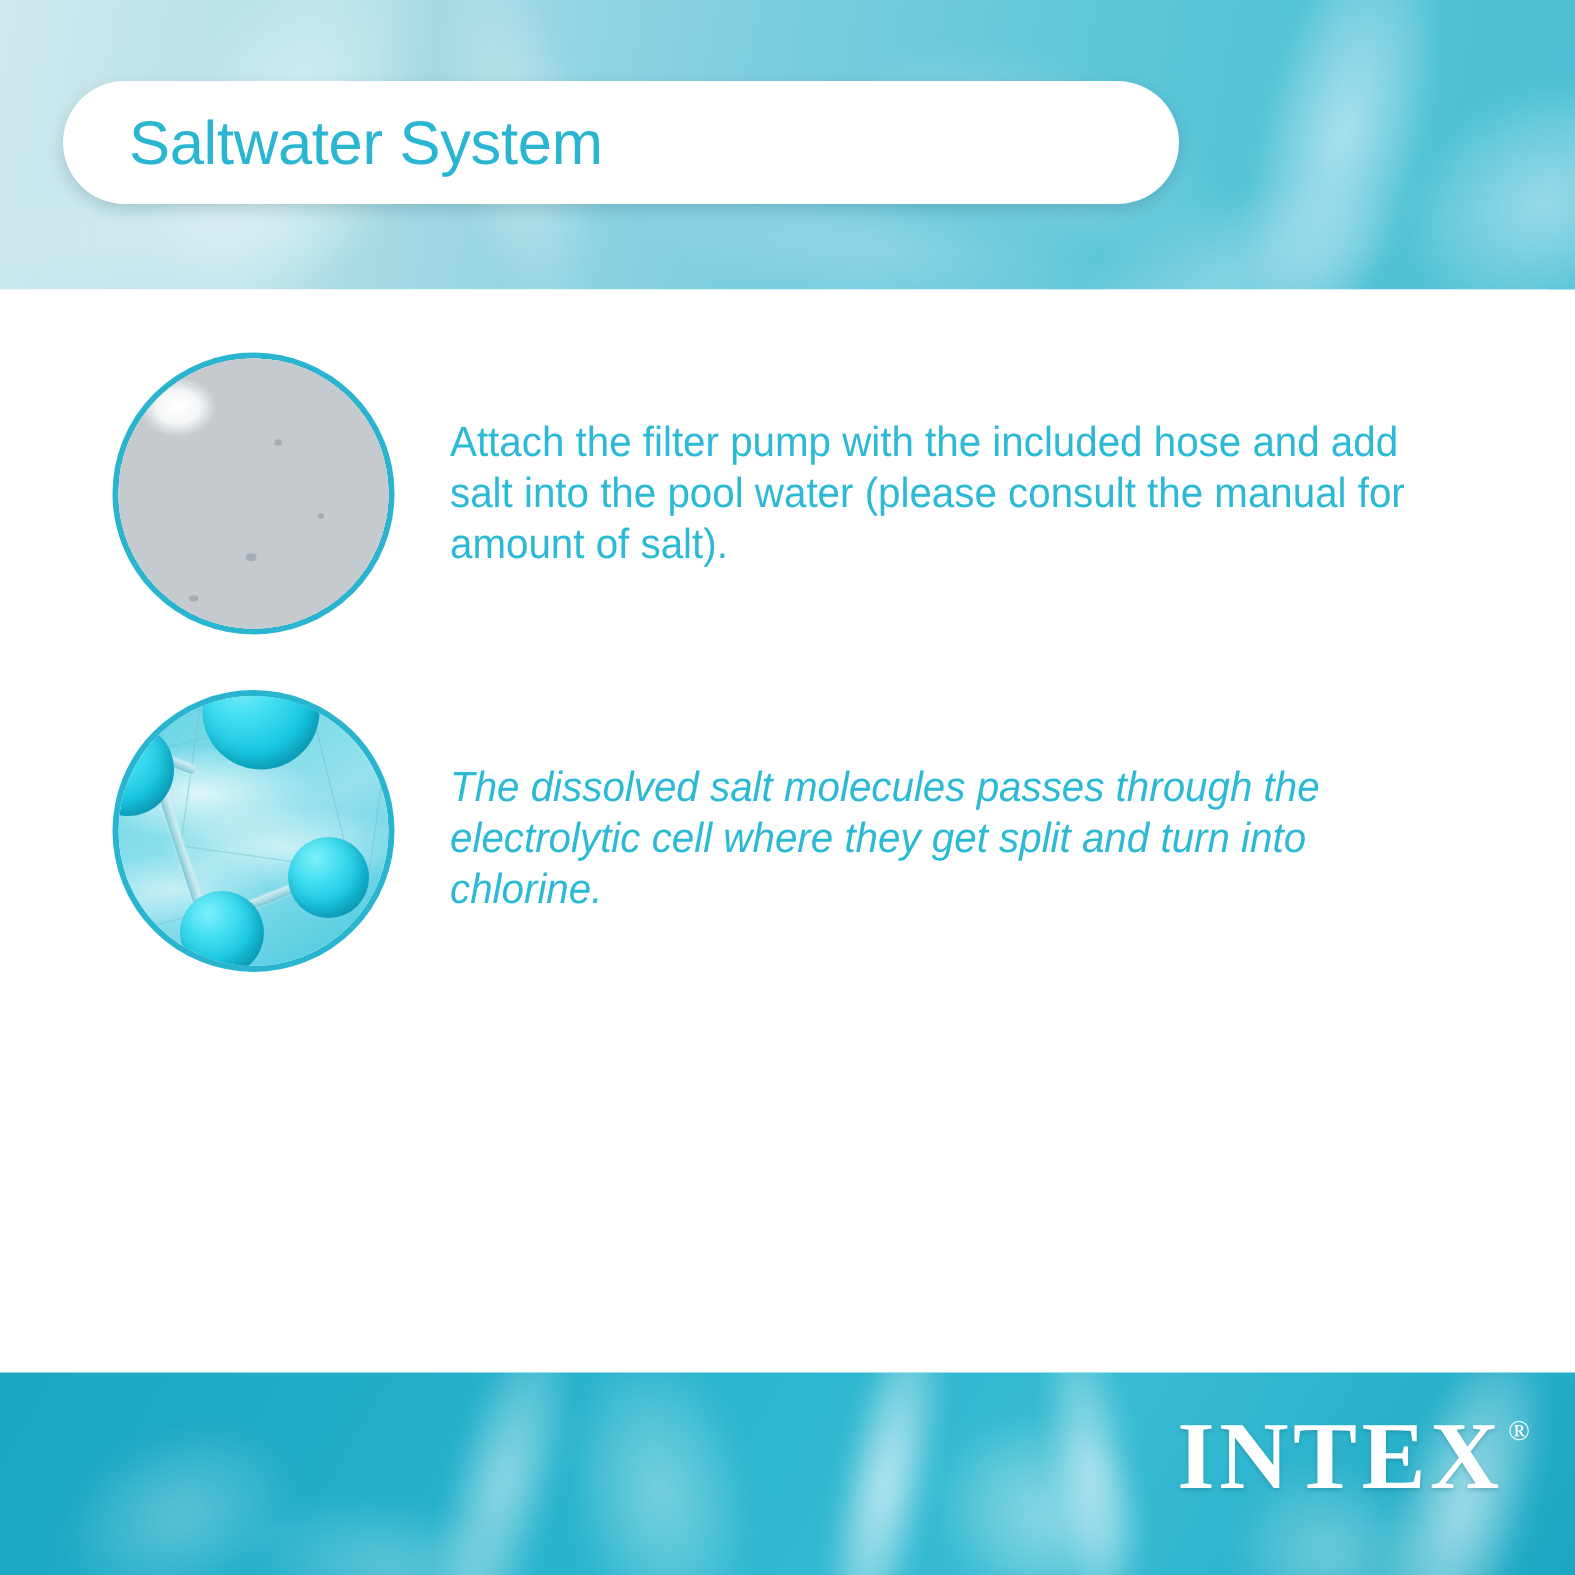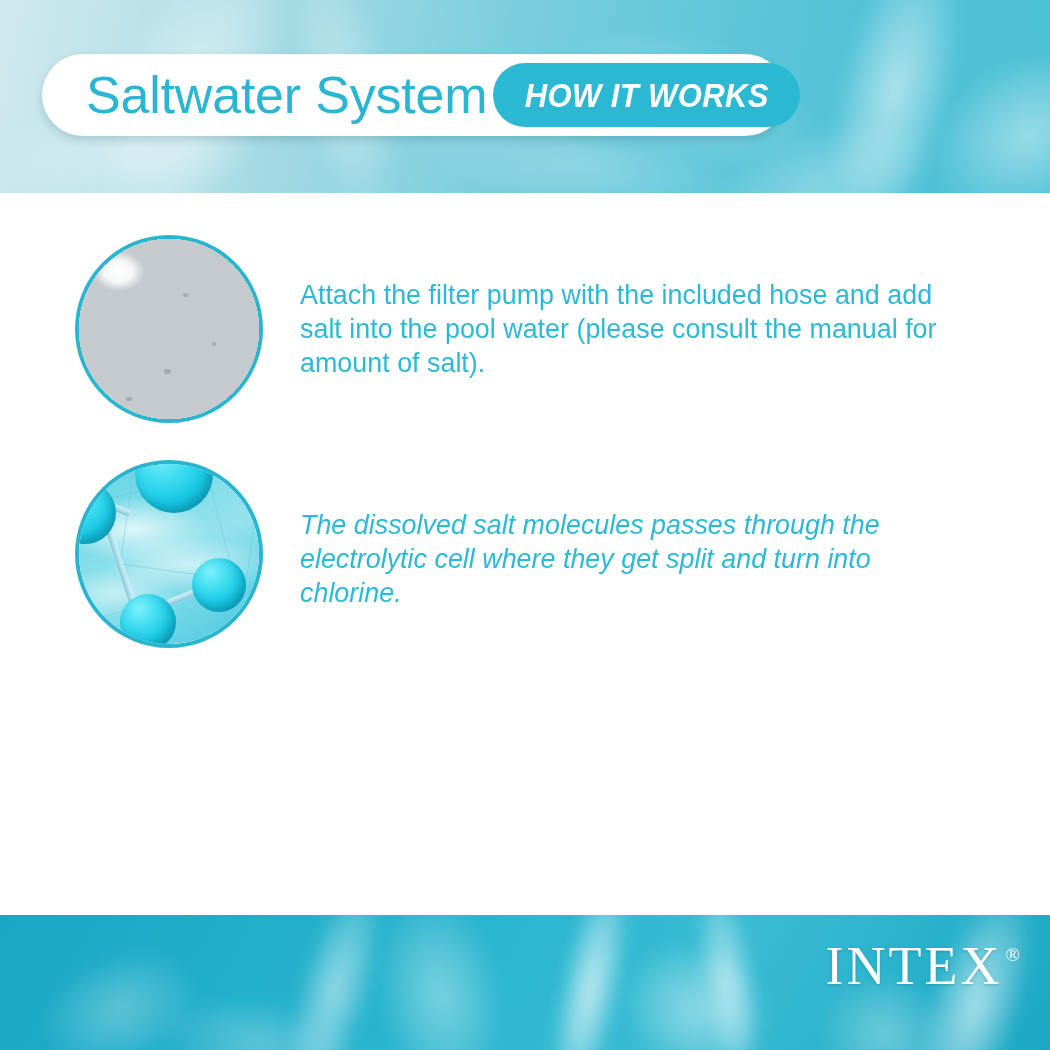--- a/index.html
+++ b/index.html
@@ -57,21 +57,21 @@
     background: #ffffff;
     border-radius: 41px;
     box-shadow: 0 4px 10px rgba(0,60,80,0.18);
     display: flex;
     align-items: center;
     box-sizing: border-box;
     padding-left: 44px;
   }
   .title-text {
     color: #2ab5d2;
-    font-size: 52px;
+    font-size: 41px;
     letter-spacing: -0.2px;
     font-family: "Liberation Sans", sans-serif;
     white-space: nowrap;
     line-height: 1;
   }
   .howitworks-pill {
     position: absolute;
     left: 451px;
     top: 9px;
     width: 307px;
@@ -238,22 +238,22 @@
   .intex-logo {
     position: absolute;
     right: 30px;
     top: 24px;
     display: flex;
     align-items: flex-start;
     color: #ffffff;
   }
   .intex-word {
     font-family: "Liberation Serif", serif;
-    font-size: 54px;
-    font-weight: normal;
+    font-size: 64px;
+    font-weight: bold;
     letter-spacing: 3px;
     line-height: 1;
     text-shadow: 0 1px 3px rgba(0,70,90,0.25);
   }
   .intex-reg {
     font-family: "Liberation Serif", serif;
     font-size: 19px;
     line-height: 1;
     margin-top: 6px;
     margin-left: 3px;
@@ -267,23 +267,20 @@
   <div class="hdr-caustic hc2"></div>
   <div class="hdr-caustic hc3"></div>
   <div class="hdr-caustic hc4"></div>
   <div class="hdr-caustic hc5"></div>
   <div class="hdr-caustic hc6"></div>
   <div class="hdr-caustic hc7"></div>
   <div class="hdr-caustic hc8"></div>
 
   <div class="title-pill">
     <span class="title-text">Saltwater System</span>
-    <div class="howitworks-pill">
-      <span class="howitworks-text">HOW IT WORKS</span>
-    </div>
   </div>
 </div>
 
 <div class="main-body">
 
   <div class="step-row row-1">
     <div class="step-circle">
       <div class="salt-bg"></div>
       <div class="salt-spec" style="left:58%;top:30%;width:5px;height:4px;"></div>
       <div class="salt-spec" style="left:47%;top:72%;width:7px;height:5px;"></div>

